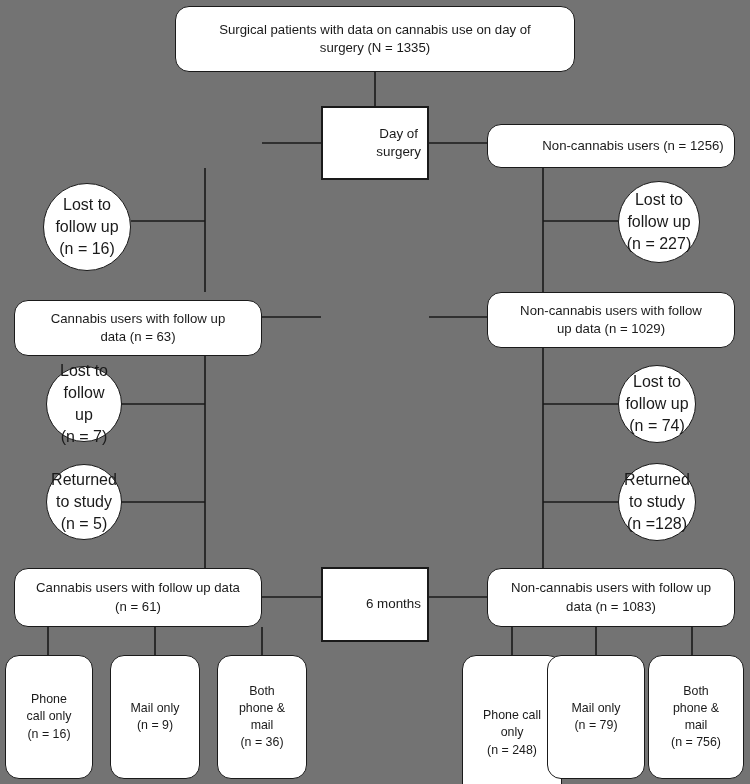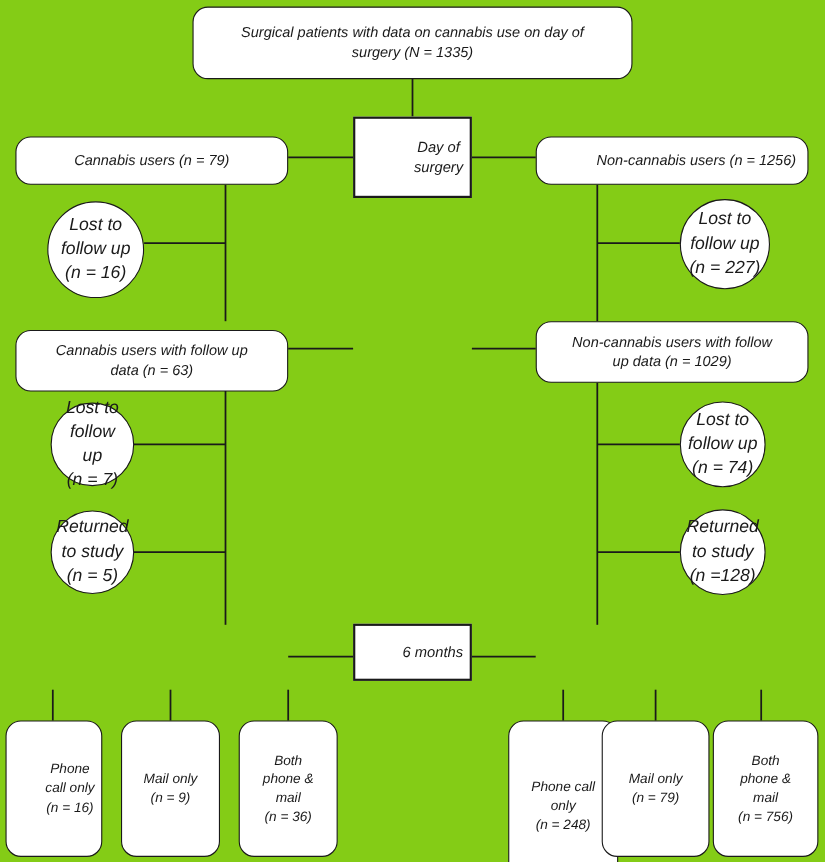--- a/index.html
+++ b/index.html
@@ -5,22 +5,21 @@
   html,body{margin:0;padding:0;background:#ffffff;}
   body{
     font-family:"Liberation Sans","DejaVu Sans",sans-serif;
     color:#1a1a1a;
   }
   #flow{
     position:relative;
     width:750px;
     height:784px;
     overflow:hidden;
-    background:#84cc16;
-    font-style:italic;
+    background:#737373;
   }
   svg.lines{
     position:absolute;
     left:0; top:0;
     width:750px; height:784px;
     pointer-events:none;
   }
   .node{
     position:absolute;
     box-sizing:border-box;
@@ -90,43 +89,48 @@
     <span class="txt">Surgical patients with data on cannabis use on day of
 surgery (N = 1335)</span>
   </div>
 
   <div class="node square fs13b" style="left:321px;top:106px;width:108px;height:74px;">
     <span class="txt">Day of
 surgery</span>
   </div>
 
 
-  <div class="node square fs13b" style="left:321px;top:567px;width:108px;height:52px;">
+  <div class="node square fs13b" style="left:321px;top:567px;width:108px;height:75px;">
     <span class="txt">6 months</span>
   </div>
 
-  <div class="node rounded fs13" style="left:14px;top:124px;width:248px;height:44px;">
-    <span class="txt">Cannabis users (n = 79)</span>
-  </div>
 
   <div class="node rounded fs13" style="left:14px;top:300px;width:248px;height:56px;">
     <span class="txt">Cannabis users with follow up
 data (n = 63)</span>
   </div>
 
+  <div class="node rounded fs13" style="left:14px;top:568px;width:248px;height:59px;">
+    <span class="txt">Cannabis users with follow up data
+(n = 61)</span>
+  </div>
 
   <div class="node rounded fs13" style="left:487px;top:124px;width:248px;height:44px;padding-left:44px;">
     <span class="txt">Non-cannabis users (n = 1256)</span>
   </div>
 
   <div class="node rounded fs13" style="left:487px;top:292px;width:248px;height:56px;">
     <span class="txt">Non-cannabis users with follow
 up data (n = 1029)</span>
   </div>
 
+  <div class="node rounded fs13" style="left:487px;top:568px;width:248px;height:59px;">
+    <span class="txt">Non-cannabis users with follow up
+data (n = 1083)</span>
+  </div>
 
   <div class="node circle fs11" style="left:43px;top:183px;width:88px;height:88px;">
     <span class="txt">Lost to
 follow up
 (n = 16)</span>
   </div>
 
   <div class="node circle fs11" style="left:46px;top:366px;width:76px;height:76px;">
     <span class="txt">Lost to
 follow up
@@ -150,21 +154,21 @@
 follow up
 (n = 74)</span>
   </div>
 
   <div class="node circle fs11" style="left:618px;top:463px;width:78px;height:78px;">
     <span class="txt">Returned
 to study
 (n =128)</span>
   </div>
 
-  <div class="node rounded fs12" style="left:5px;top:655px;width:88px;height:124px;justify-content:flex-end;">
+  <div class="node rounded fs12" style="left:5px;top:655px;width:88px;height:124px;">
     <span class="txt">Phone
 call only
 (n = 16)</span>
   </div>
 
   <div class="node rounded fs12" style="left:110px;top:655px;width:90px;height:124px;">
     <span class="txt">Mail only
 (n = 9)</span>
   </div>
 

